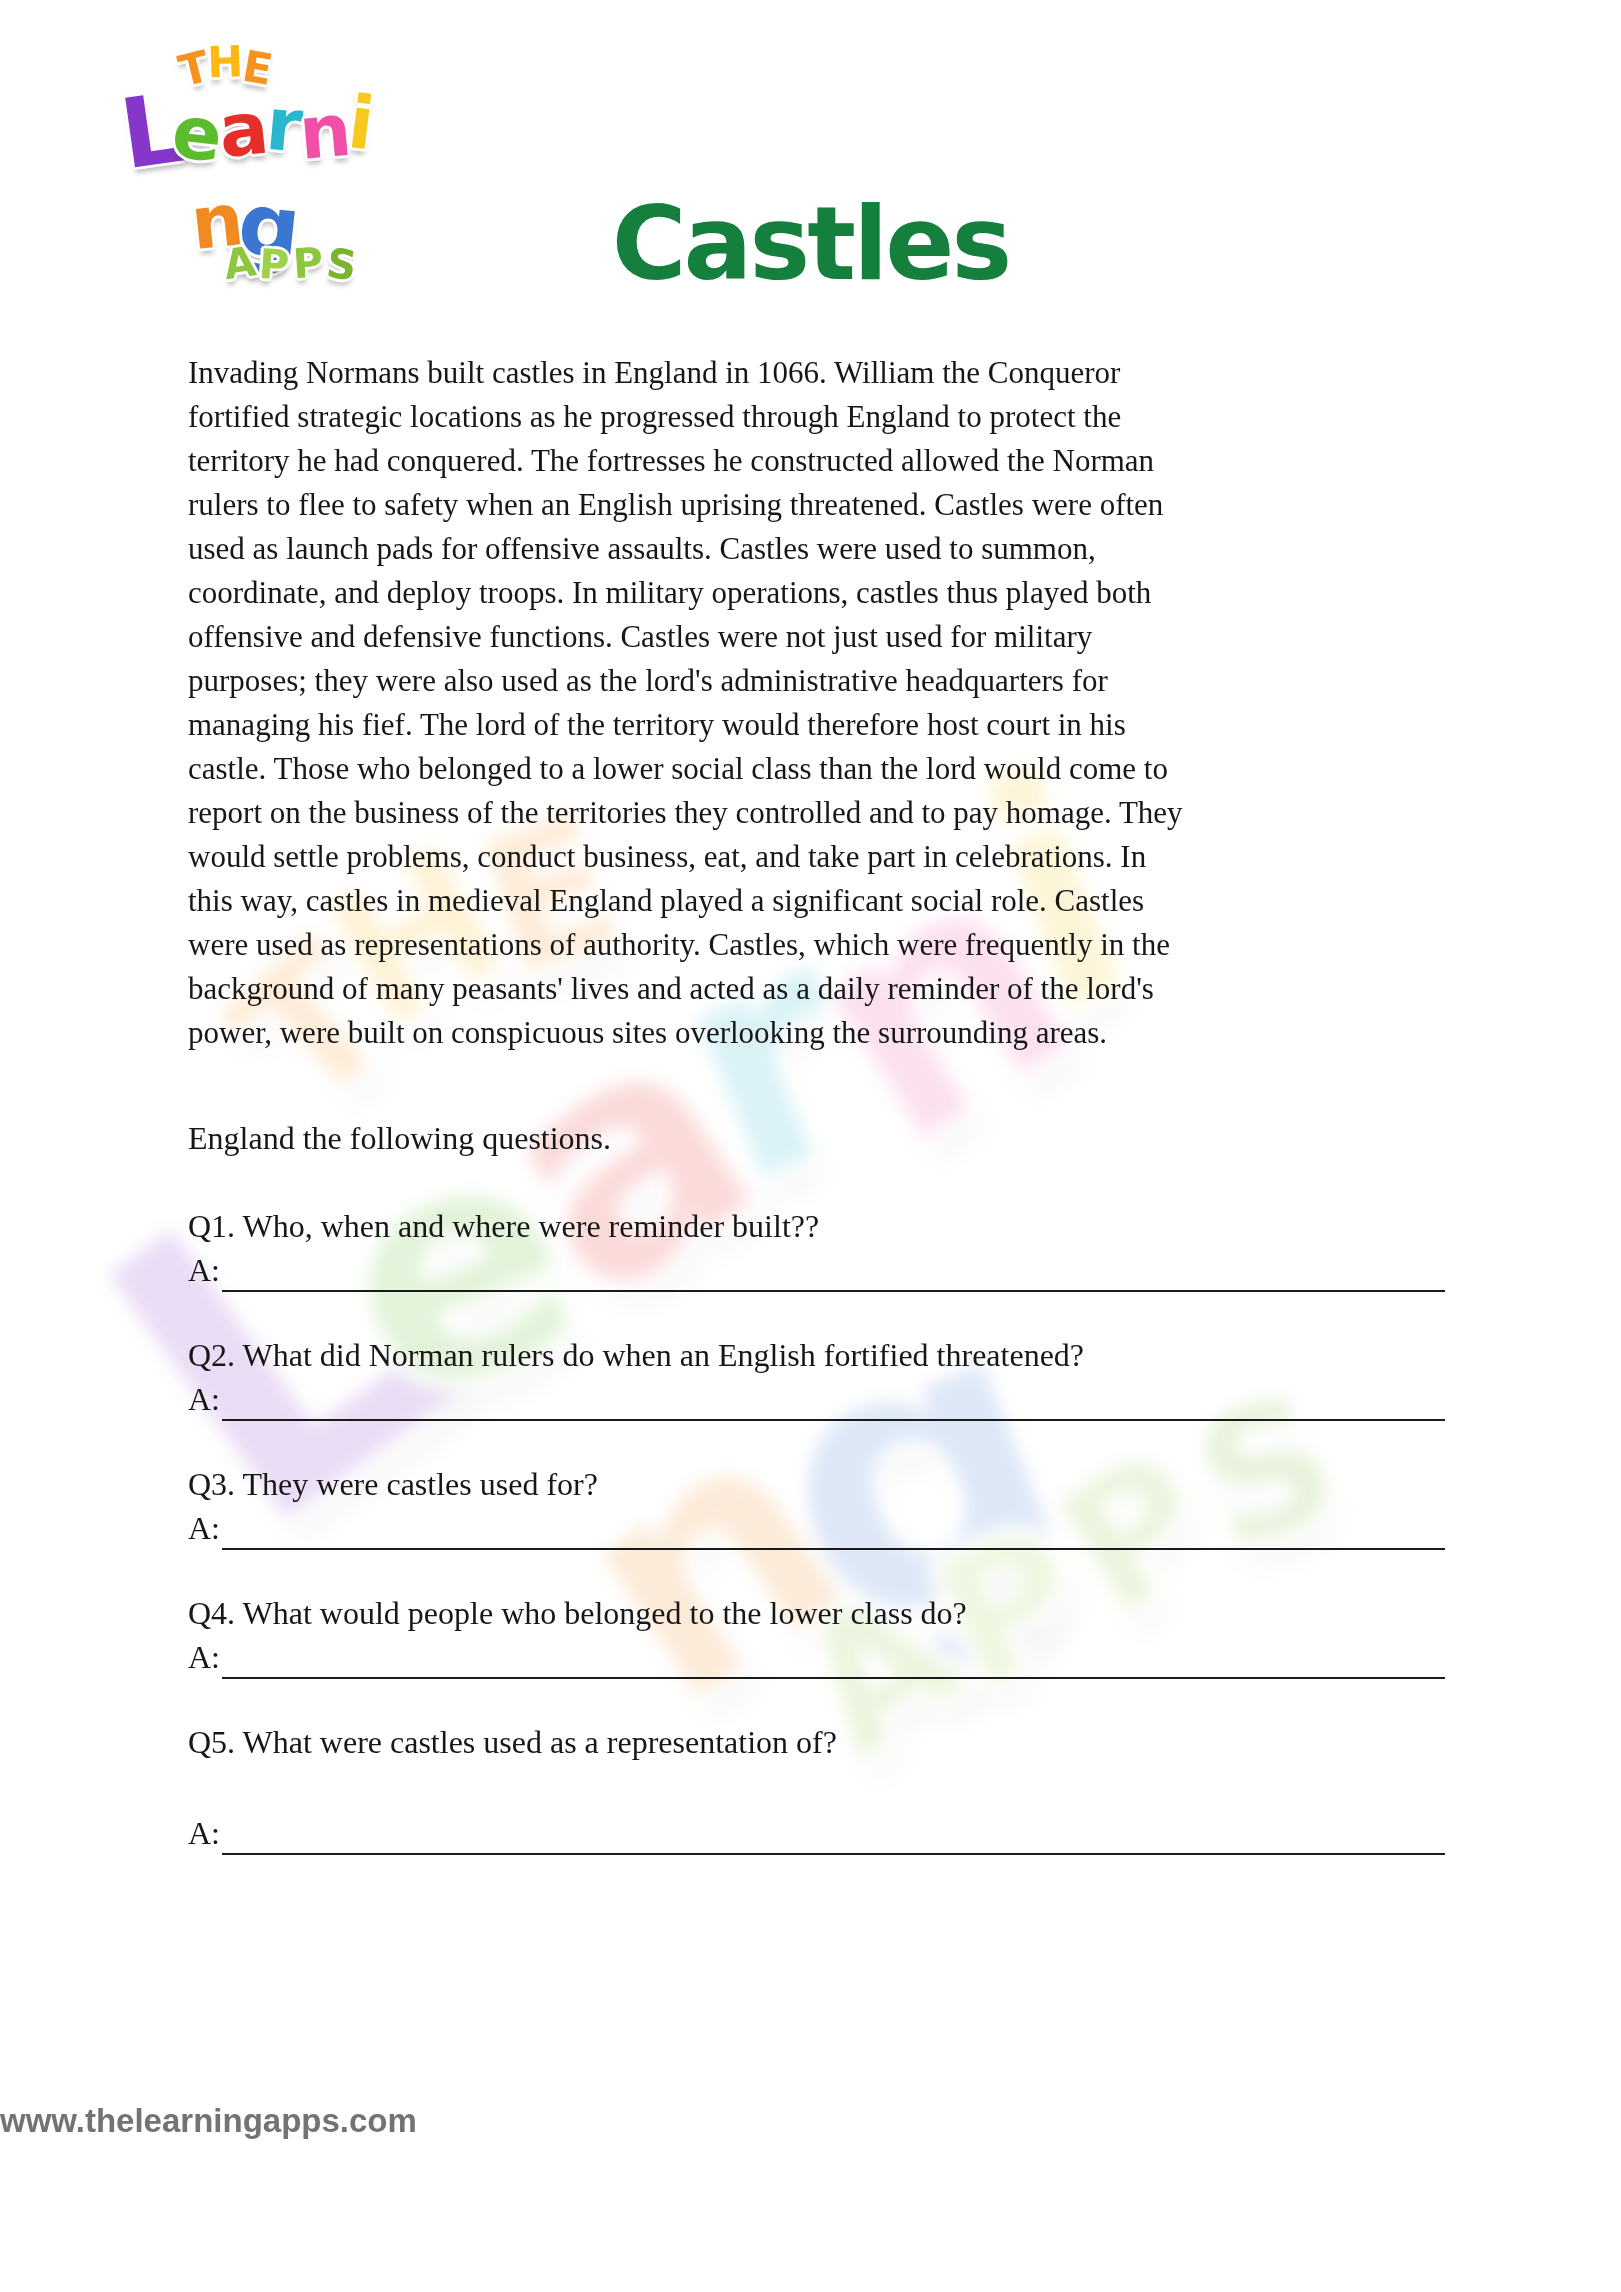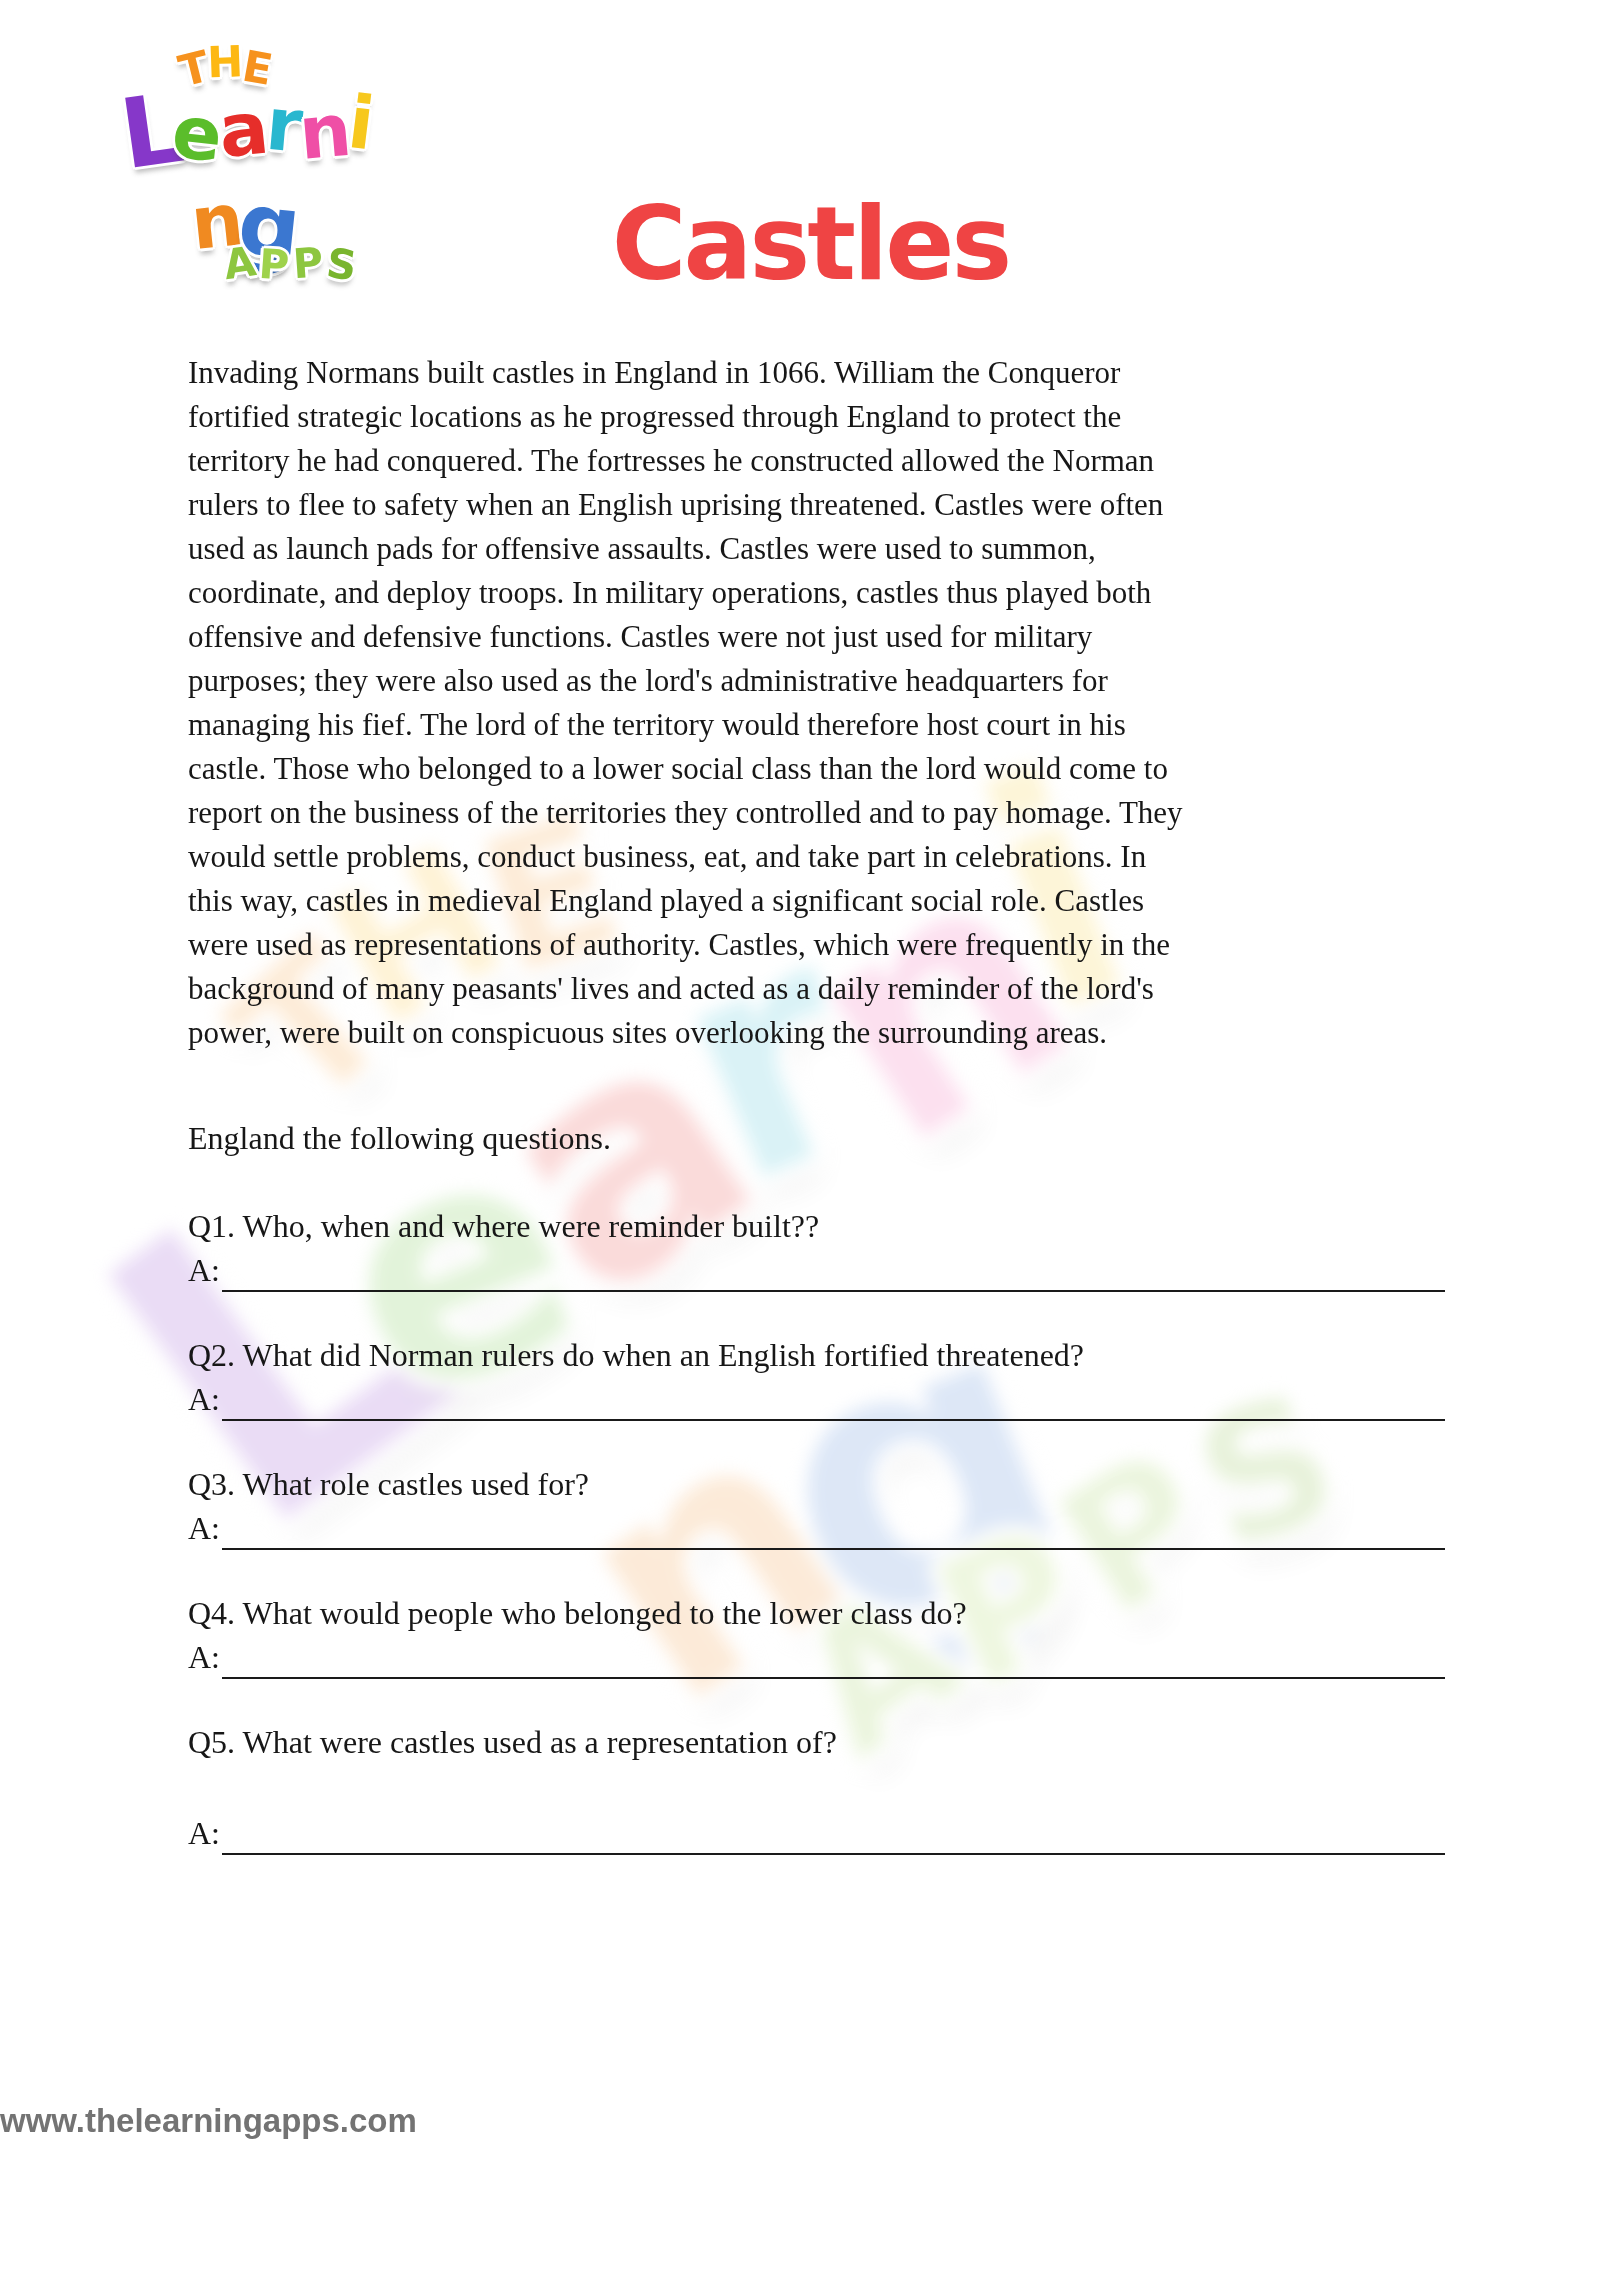--- a/index.html
+++ b/index.html
@@ -63,21 +63,21 @@
   
   .title {
     position:absolute; top:188px; left:0; right:0; z-index:1;
     margin:0;
     text-align:center;
     font-family:"DejaVu Sans","Liberation Sans",sans-serif;
     font-weight:bold;
     font-size:102px;
     letter-spacing:-2.9px;
     line-height:1.1;
-    color:#ef4444;
+    color:#15803d;
   }
 
   
   .content {
     position:absolute; top:351px; left:188px; right:176px; z-index:1;
   }
   .passage {
     margin:0;
     font-size:31px;
     line-height:44px;
@@ -162,21 +162,21 @@
 
       <div class="qblock">
         <p class="qtext">Q2. What did Norman rulers do when an English fortified threatened?</p>
         <div class="arow">
           <span class="aprefix">A:</span>
           <span class="aline"></span>
         </div>
       </div>
 
       <div class="qblock">
-        <p class="qtext">Q3. What role castles used for?</p>
+        <p class="qtext">Q3. They were castles used for?</p>
         <div class="arow">
           <span class="aprefix">A:</span>
           <span class="aline"></span>
         </div>
       </div>
 
       <div class="qblock">
         <p class="qtext">Q4.  What would people who belonged to the lower class do?</p>
         <div class="arow">
           <span class="aprefix">A:</span>

